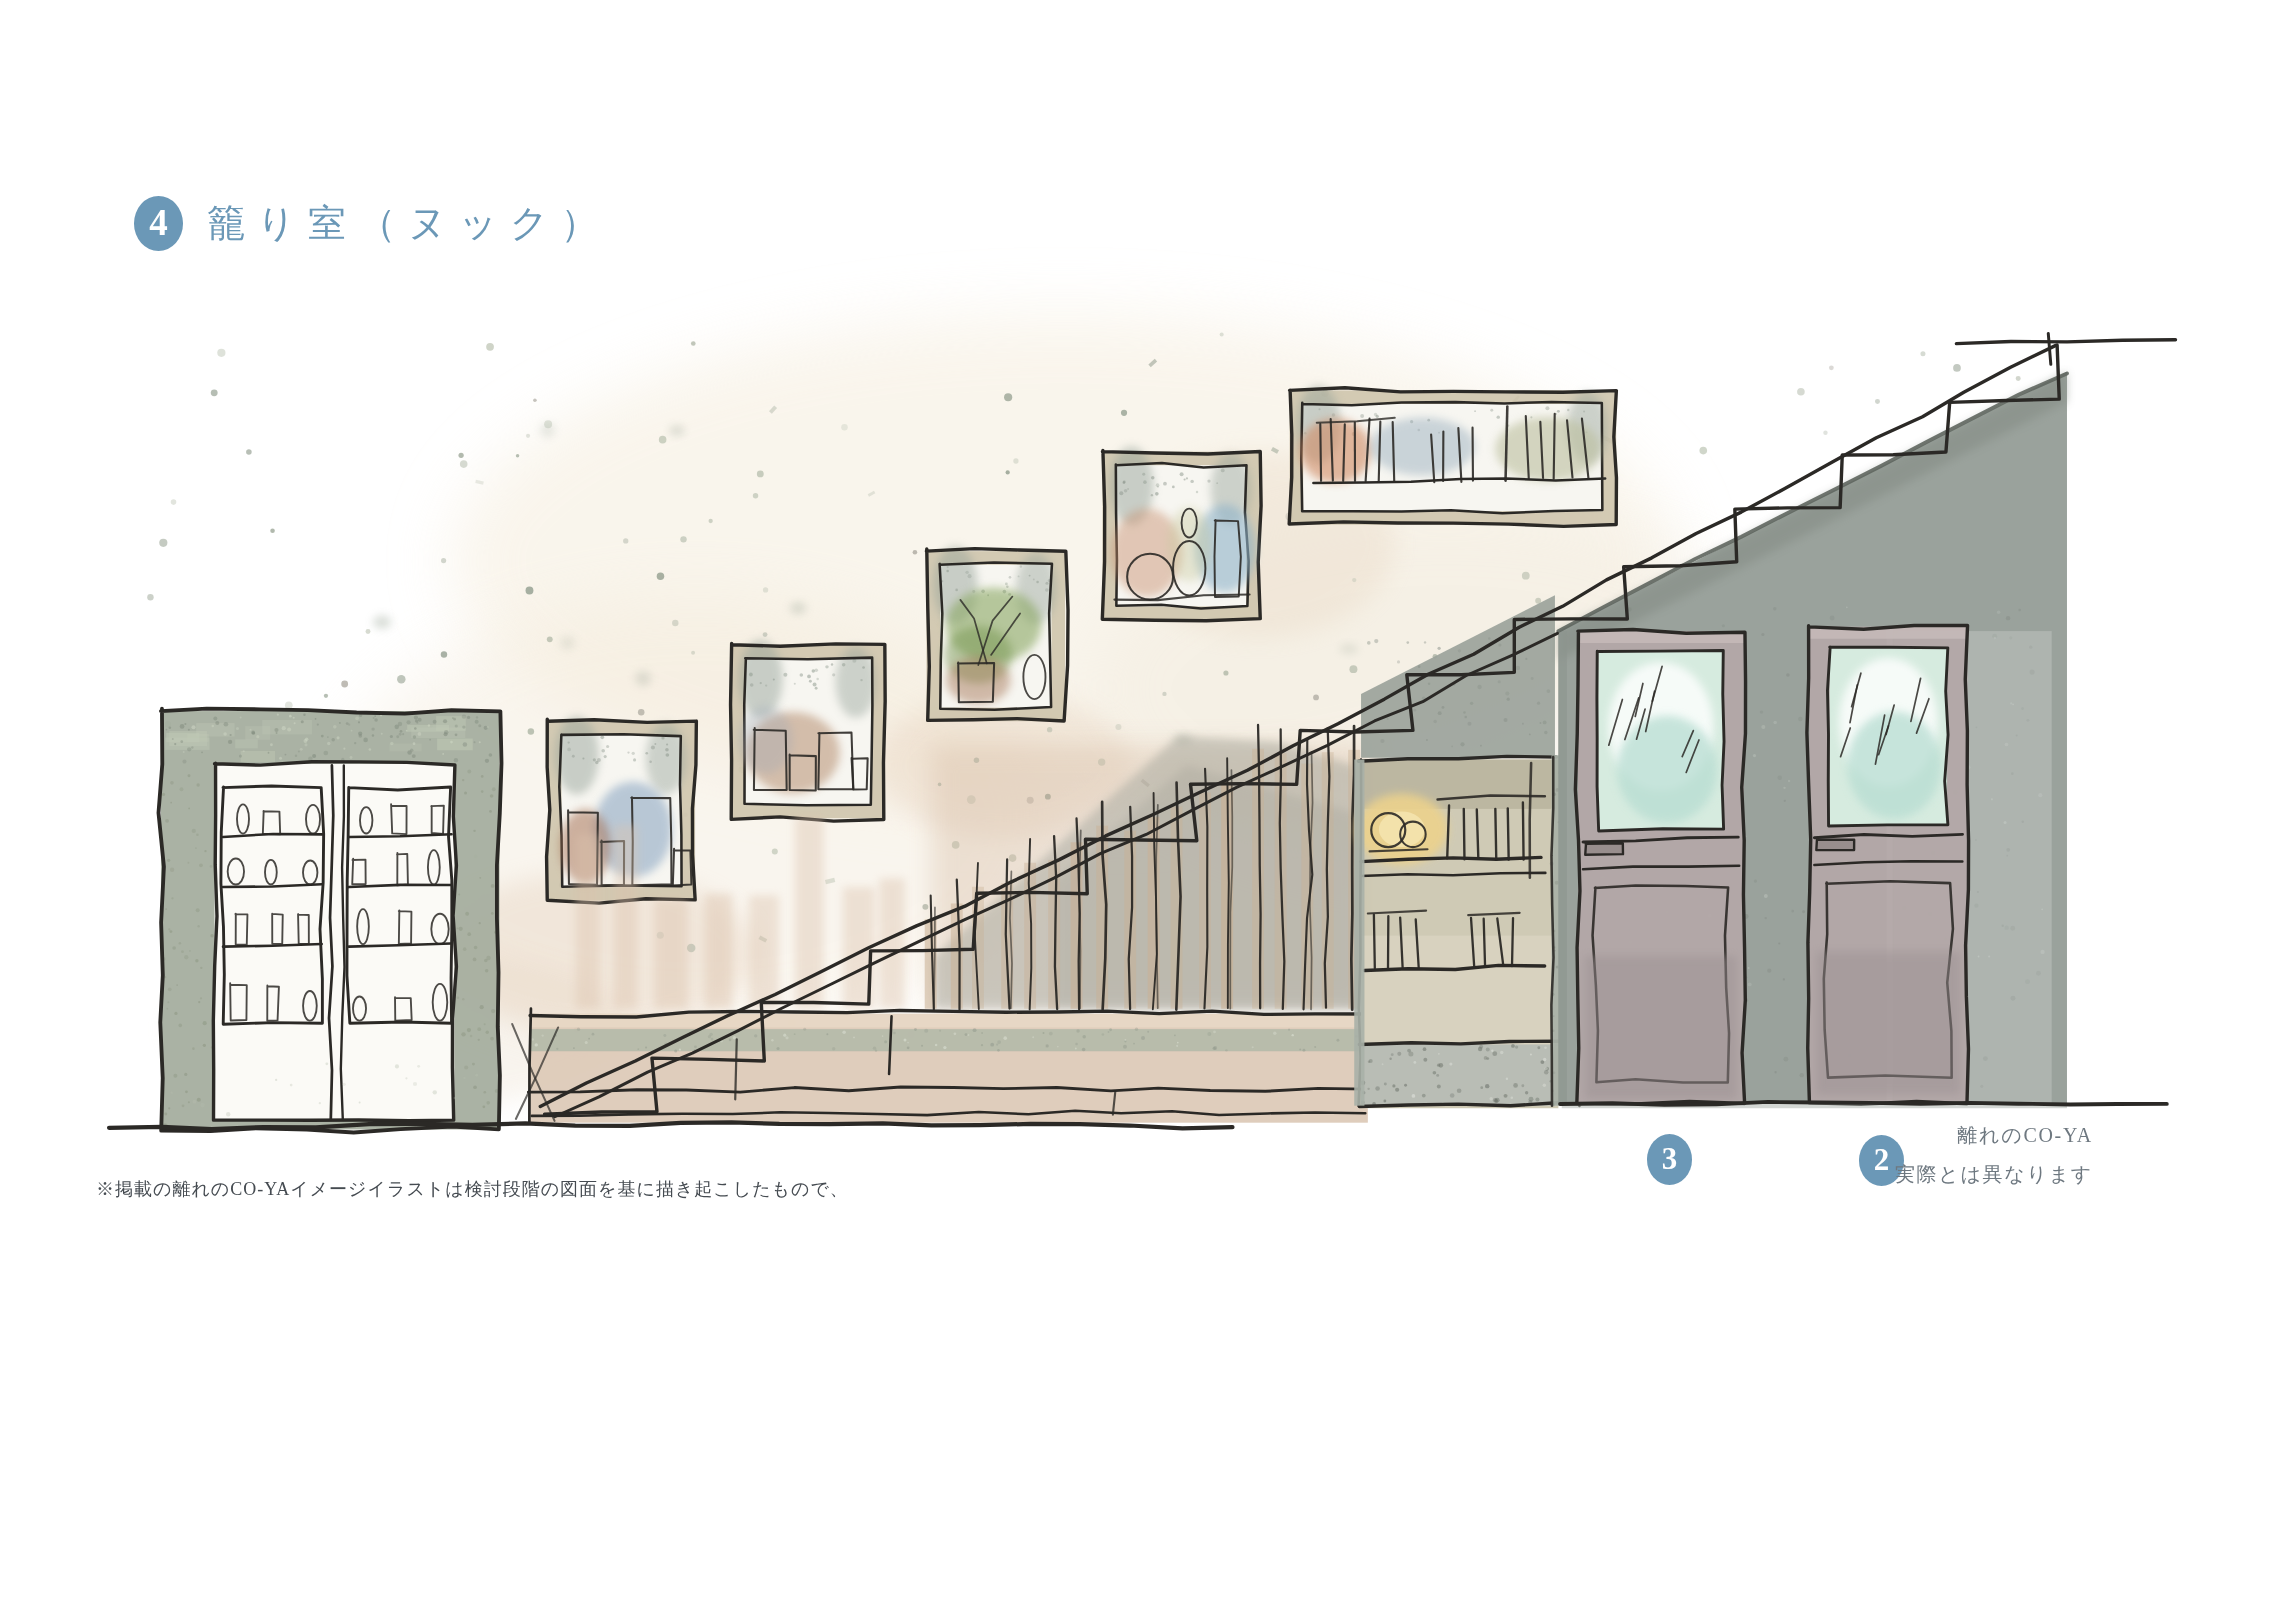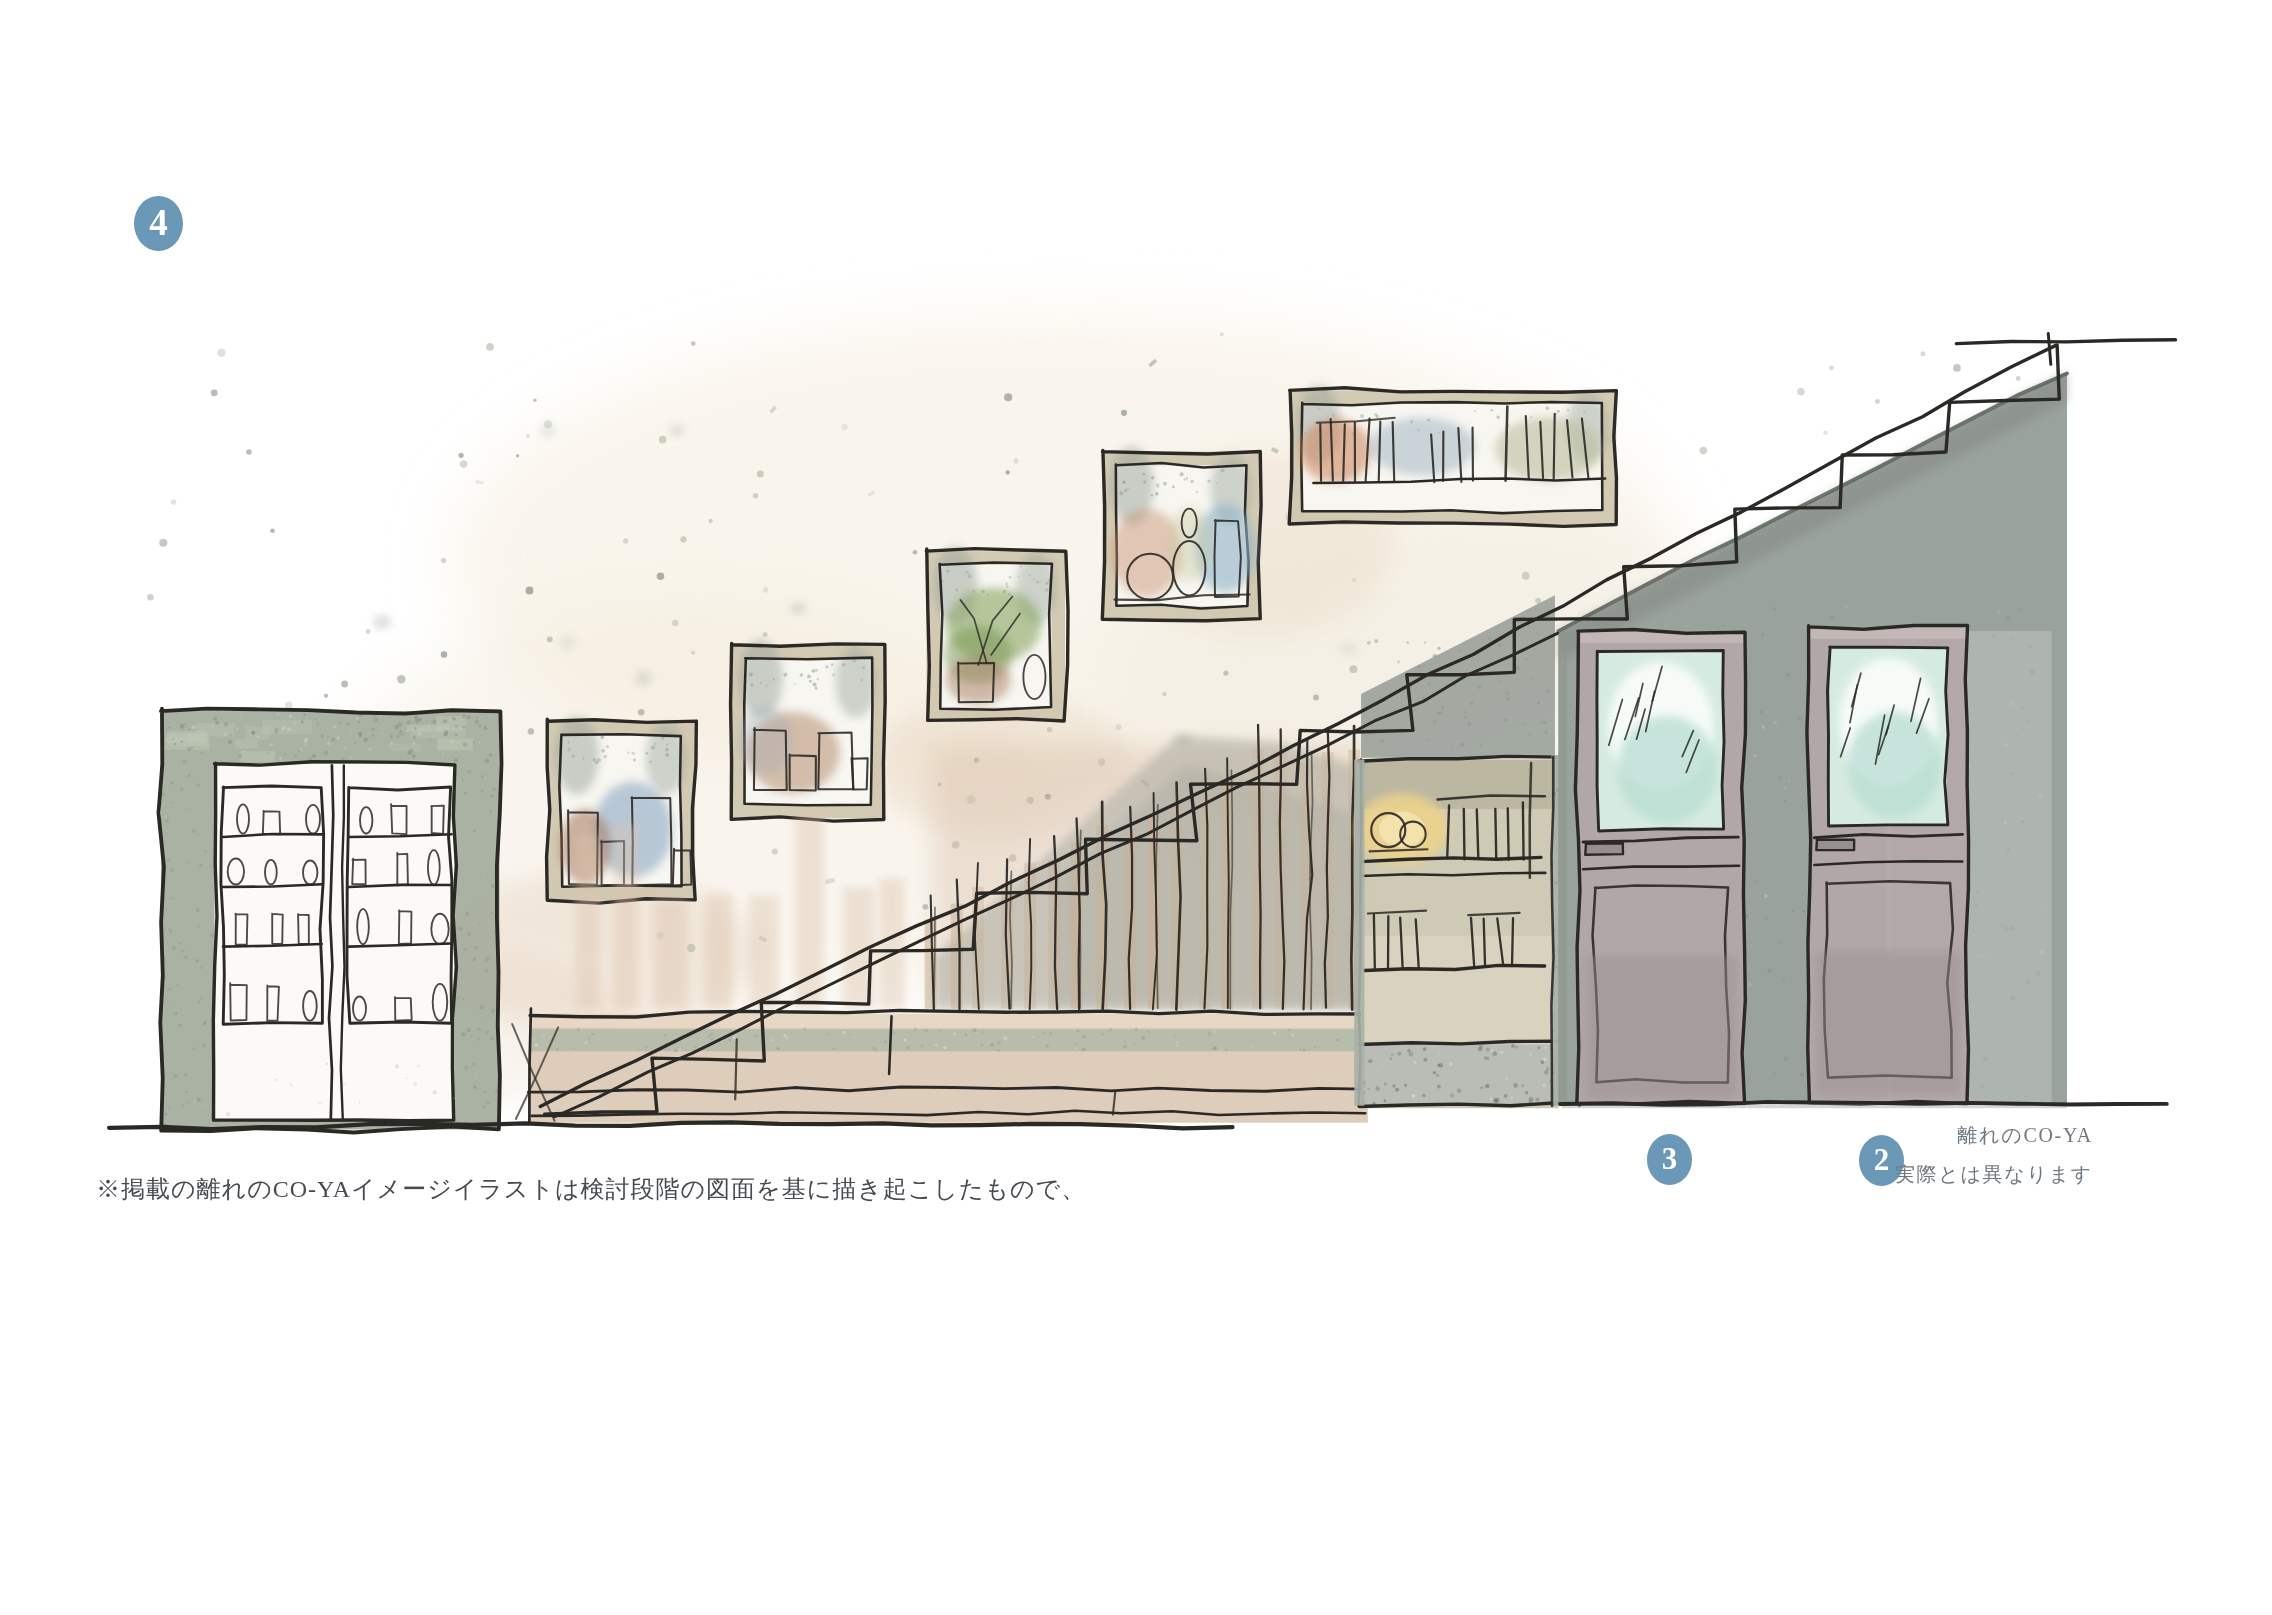--- a/index.html
+++ b/index.html
@@ -11,21 +11,21 @@
          font-family:"Liberation Serif","DejaVu Serif",serif;}
   .badge-title{width:49px;height:53px;font-size:37px;font-weight:600;padding-bottom:1.7px;}
   .page-title{margin:0;font-size:38px;font-weight:500;color:var(--accent,#6b98b7);
               letter-spacing:12px;line-height:1;}
   .canvas{position:absolute;left:0;top:0;width:2273px;height:1616px;}
   .marker{position:absolute;width:45px;height:49px;font-size:31px;font-weight:600;padding-bottom:1.7px;}
   .marker-3{left:1647px;top:1134px;}
   .marker-2{left:1859px;top:1135px;}
   .caption{position:absolute;left:1744px;top:1116px;width:349px;text-align:right;
            font-size:20px;line-height:39px;color:var(--captionColor,#6e7880);letter-spacing:1.7px;}
-  .disclaimer{position:absolute;left:96px;top:1170px;font-size:24px;line-height:39px;
+  .disclaimer{position:absolute;left:96px;top:1170px;font-size:18px;line-height:39px;
               color:var(--noteColor,#454b51);letter-spacing:1px;text-align:center;}
 </style>
 </head>
 <body>
 
 <div class="page">
 
   <div class="canvas">
     <svg id="illu" width="2273" height="1616" viewBox="0 0 2672 1900">
         <defs>
@@ -1346,20 +1346,21 @@
           <circle cx="534.4025993347168" cy="1290.9519958496094" r="1.3966304779052734" fill="#b9c0b0" opacity="0.26001152575016023"></circle>
           <circle cx="237.97525227069855" cy="1299.31709587574" r="2.7401835203170775" fill="#b9c0b0" opacity="0.256767270565033"></circle>
           <circle cx="487.7139326930046" cy="1274.5074796676636" r="2.493838930130005" fill="#b9c0b0" opacity="0.25729605197906497"></circle>
           <circle cx="324.44997876882553" cy="1269.720151424408" r="1.316289734840393" fill="#b9c0b0" opacity="0.3833391743898392"></circle>
         </g>
       </svg>
   </div>
 
   <div class="title-row">
     <div class="badge badge-title">4</div>
+    <h1 class="page-title">籠り室（ヌック）</h1>
   </div>
 
   <div class="badge marker marker-3">3</div>
   <div class="badge marker marker-2">2</div>
 
   <div class="caption">
     <div>離れのCO-YA</div>
     <div>実際とは異なります</div>
   </div>
 

